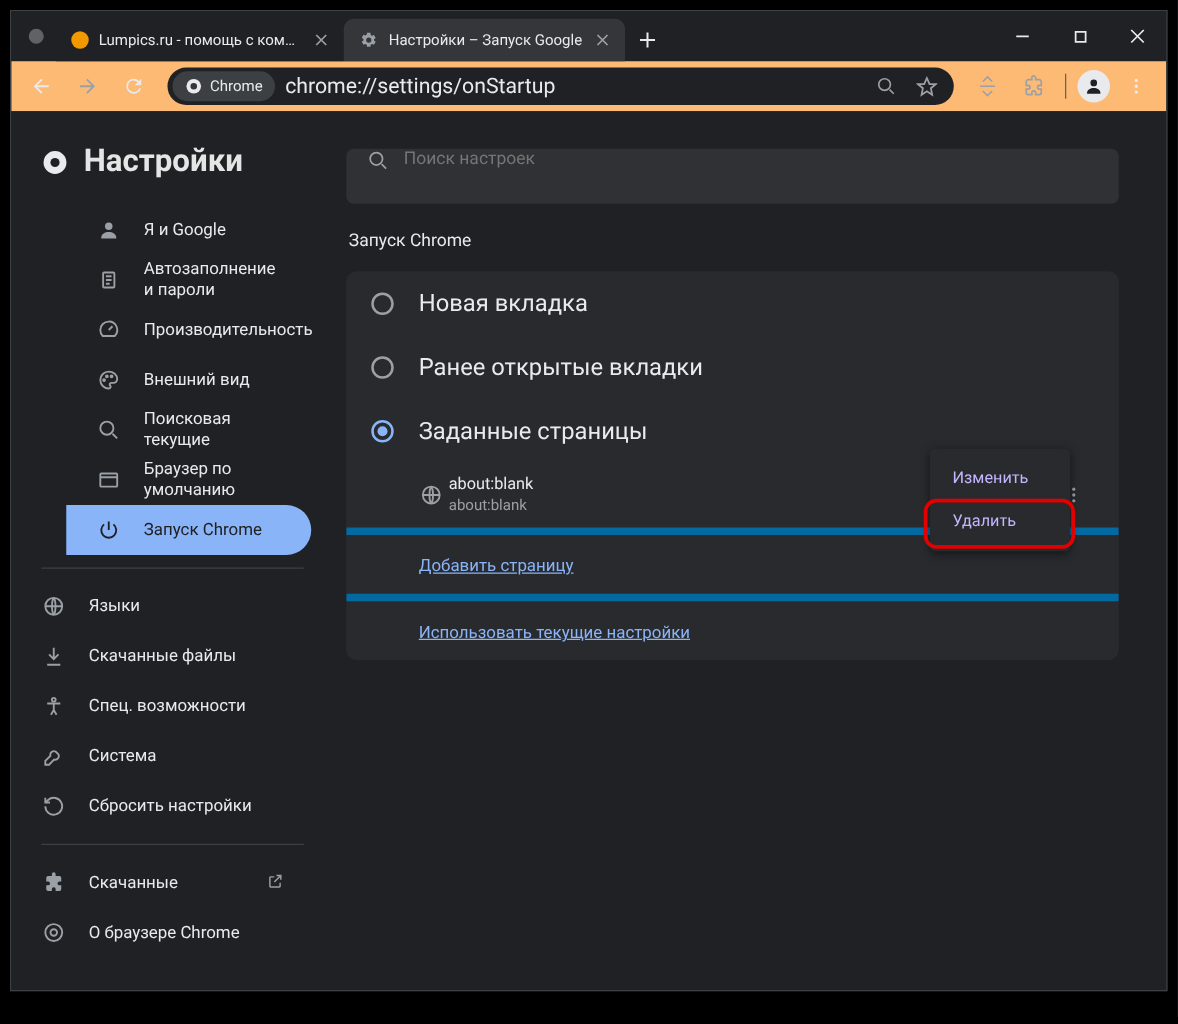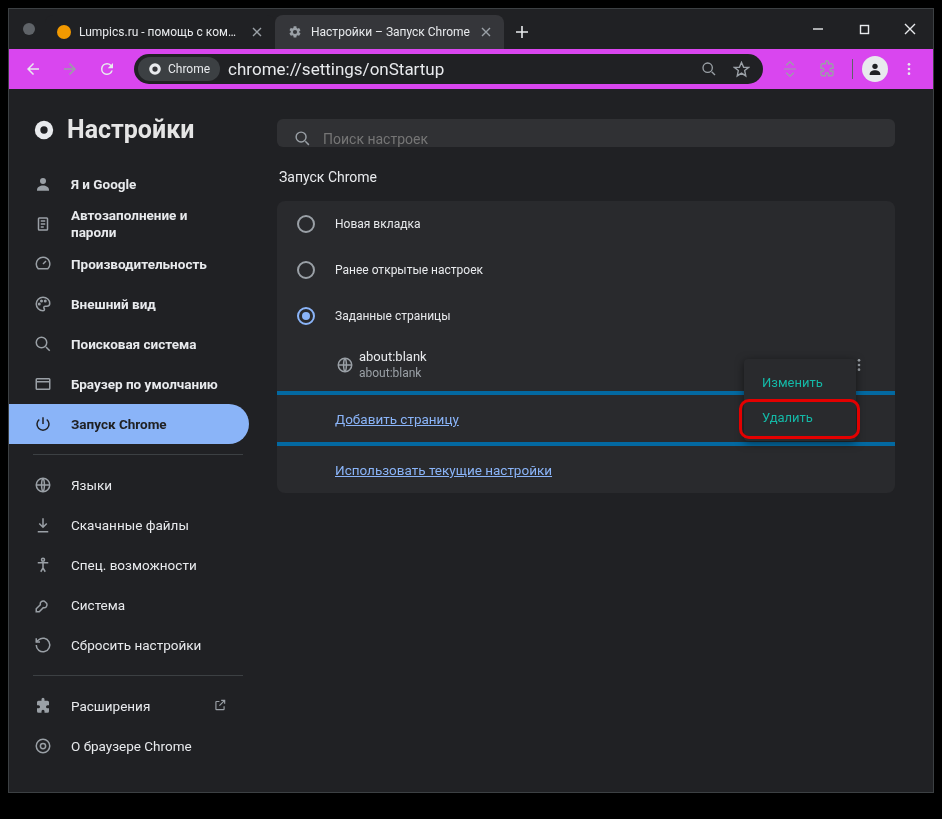--- a/index.html
+++ b/index.html
@@ -15,70 +15,70 @@
 .tab.active { background: #35363a; }
 .tab .favicon { width: 16px; height: 16px; display: flex; align-items: center; justify-content: center; flex-shrink: 0; }
 .tab .favicon.orange { background: #f29900; border-radius: 50%; width:14px; height:14px; }
 .tab .title { white-space: nowrap; overflow: hidden; text-overflow: ellipsis; flex: 1; }
 .tab .close { width: 16px; height: 16px; color: #9aa0a6; display:flex; align-items:center; justify-content:center;}
 .newtab { width: 28px; height: 28px; display: flex; align-items: center; justify-content: center; color: #e8eaed; margin: 0 4px 3px 4px; border-radius: 50%; }
 .wincontrols { display: flex; height: 40px; }
 .wincontrols .wc { width: 46px; display: flex; align-items: center; justify-content: center; color: #e8eaed; }
 
 
-.toolbar { height: 40px; background: #d946ef; display: flex; align-items: center; padding: 0 8px; gap: 5px; }
+.toolbar { height: 40px; background: #fdba74; display: flex; align-items: center; padding: 0 8px; gap: 5px; }
 .tb-btn { width: 32px; height: 32px; display: flex; align-items: center; justify-content: center; color: #9aa0a6; border-radius: 50%; }
 .tb-btn.light { color: #e8eaed; }
 .omnibox { flex: 1; height: 30px; background: #202124; border-radius: 15px; display: flex; align-items: center; padding: 0 10px 0 4px; margin: 0 6px; gap: 8px; }
 .omnibox .chip { height: 24px; background: #3c4043; border-radius: 12px; display: flex; align-items: center; padding: 0 10px; gap: 6px; color: #e8eaed; font-size: 12px; }
 .omnibox .chip .chrome-ico { width:14px; height:14px; }
 .omnibox .url { color: #e8eaed; font-size: 17px; flex: 1; }
 .omnibox .omni-icon { width: 24px; height: 24px; display: flex; align-items: center; justify-content: center; color: #9aa0a6; }
 .tb-divider { width: 1px; height: 20px; background: #5f6368; margin: 0 4px; }
 .avatar { width: 26px; height: 26px; background: #e8eaed; border-radius: 50%; display:flex; align-items:center; justify-content:center; }
 
 
 .content { flex: 1; background: #202124; display: flex; overflow: hidden; position: relative; }
 
 
 .sidebar { width: 254px; padding-top: 18px; overflow-y: auto; }
 .sidebar-header { display: flex; align-items: center; gap: 12px; padding: 8px 20px 20px 24px; }
 .sidebar-header .logo { width: 22px; height: 22px; }
 .sidebar-header h1 { font-size: 25px; font-weight: 700; color: #e5e5e5; }
 .side-item { height: 40px; display: flex; align-items: center; gap: 18px; padding: 0 20px 0 24px; color: #e8eaed; font-size: 13.5px; border-radius: 0 20px 20px 0; margin-right: 14px; cursor: pointer; }
-.side-item.sub { font-weight: 700; }
+.side-item.sub { font-weight: 400; margin-left: 44px; }
 .side-item .icon { width: 20px; height: 20px; color: #9aa0a6; display: flex; align-items: center; justify-content: center; flex-shrink: 0; }
 .side-item.active { background: #8ab4f8; color: #202124; }
 .side-item.active .icon { color: #202124; }
 .side-item .label { flex: 1; line-height: 1.25; }
 .side-item .ext-icon { width: 16px; height: 16px; color: #9aa0a6; }
 .side-sep { height: 1px; background: #3c4043; margin: 10px 20px 10px 24px; }
 
 
 .main { flex: 1; padding: 30px 38px 0 14px; overflow-y: auto; }
-.searchbox { height: 28px; background: #303134; border-radius: 6px; display: flex; align-items: flex-end; padding: 0 16px; gap: 12px; margin-bottom: 22px; }
+.searchbox { height: 44px; background: #303134; border-radius: 6px; display: flex; align-items: flex-start; padding: 0 16px; gap: 12px; margin-bottom: 22px; }
 .searchbox .icon { color: #9aa0a6; width:18px; height:18px; display:flex; align-items:center; justify-content:center;}
 .searchbox input { background: transparent; border: none; outline: none; color: #e8eaed; font-size: 14px; flex: 1; }
 .section-title { color: #e8eaed; font-size: 14px; margin-bottom: 16px; padding-left: 2px; }
 .card { background: #292a2d; border-radius: 8px; overflow: hidden; }
-.radio-row { display: flex; align-items: center; gap: 20px; padding: 14px 20px; color: #e8eaed; font-size: 12px; cursor: pointer; }
+.radio-row { display: flex; align-items: center; gap: 20px; padding: 14px 20px; color: #e8eaed; font-size: 19px; cursor: pointer; }
 .radio { width: 18px; height: 18px; border: 2px solid #9aa0a6; border-radius: 50%; position: relative; flex-shrink: 0; }
 .radio.checked { border-color: #8ab4f8; }
 .radio.checked::after { content: ''; position: absolute; top: 3px; left: 3px; width: 8px; height: 8px; background: #8ab4f8; border-radius: 50%; }
 .page-row { display: flex; align-items: center; gap: 4px; padding: 10px 20px 10px 58px; color: #e8eaed; font-size: 13px; }
 .page-row .globe { width: 20px; height: 20px; color: #9aa0a6; display:flex; align-items:center; justify-content:center; flex-shrink:0;}
 .page-row .page-info { display: flex; flex-direction: column; flex: 1; line-height: 1.3; }
 .page-row .page-info .sub { color: #9aa0a6; font-size: 12px; }
 .page-row .more { width: 32px; height: 32px; color: #9aa0a6; display:flex; align-items:center; justify-content:center;}
-.link-row { padding: 14px 20px 14px 58px; border-top: 4px solid #0369a1; }
+.link-row { padding: 14px 20px 14px 58px; border-top: 6px solid #0369a1; }
 .link-row a { color: #8ab4f8; font-size: 13.5px; text-decoration: underline; cursor: pointer; }
 
 
 .ctx-menu { position: absolute; background: #292a2d; border-radius: 4px; box-shadow: 0 2px 8px rgba(0,0,0,0.5); padding: 6px 0; width: 112px; z-index: 100; }
-.ctx-item { padding: 10px 18px; color: #14b8a6; font-size: 13px; cursor: pointer; }
+.ctx-item { padding: 10px 18px; color: #c4b5fd; font-size: 13px; cursor: pointer; }
 .highlight-box { position: absolute; border: 3px solid #e30000; border-radius: 10px; pointer-events: none; z-index: 101; }
 
 svg { display: block; }
 </style>
 </head>
 <body>
 
 <div class="window">
 
   <div class="titlebar">
@@ -92,21 +92,21 @@
               <path d="M1 1 L9 9 M9 1 L1 9" stroke="currentColor" stroke-width="1.4"></path>
             </svg>
         </span>
       </div>
       <div class="tab active">
         <span class="favicon">
           <svg width="14" height="14" viewBox="0 0 24 24" fill="#9aa0a6">
               <path d="M19.14 12.94c.04-.3.06-.61.06-.94 0-.32-.02-.64-.07-.94l2.03-1.58a.5.5 0 0 0 .12-.64l-1.92-3.32a.5.5 0 0 0-.61-.22l-2.39.96a7.03 7.03 0 0 0-1.62-.94l-.36-2.54A.5.5 0 0 0 13.9 2h-3.84a.5.5 0 0 0-.49.42l-.36 2.54c-.59.24-1.13.56-1.62.94l-2.39-.96a.5.5 0 0 0-.61.22L2.67 8.48a.5.5 0 0 0 .12.64l2.03 1.58c-.05.3-.07.62-.07.94 0 .33.02.64.06.94l-2.03 1.58a.5.5 0 0 0-.12.64l1.92 3.32c.14.24.42.34.61.22l2.39-.96c.49.38 1.03.7 1.62.94l.36 2.54c.04.25.25.42.49.42h3.84c.24 0 .45-.17.49-.42l.36-2.54c.59-.24 1.13-.56 1.62-.94l2.39.96c.19.12.47.02.61-.22l1.92-3.32a.5.5 0 0 0-.12-.64l-2.03-1.58zM12 15.6A3.6 3.6 0 1 1 12 8.4a3.6 3.6 0 0 1 0 7.2z"></path>
             </svg>
         </span>
-        <span class="title">Настройки – Запуск Chrome</span>
+        <span class="title">Настройки – Запуск Google</span>
         <span class="close">
           <svg width="10" height="10" viewBox="0 0 10 10">
               <path d="M1 1 L9 9 M9 1 L1 9" stroke="currentColor" stroke-width="1.4"></path>
             </svg>
         </span>
       </div>
       <div class="newtab">
         <svg width="14" height="14" viewBox="0 0 14 14">
             <path d="M7 1 V13 M1 7 H13" stroke="currentColor" stroke-width="1.6"></path>
           </svg>
@@ -242,21 +242,21 @@
           </span>
           <span class="label">Внешний вид</span>
         </div>
       <div class="side-item sub">
           <span class="icon">
             <svg width="18" height="18" viewBox="0 0 24 24" fill="none" stroke="currentColor" stroke-width="2">
               <circle cx="10" cy="10" r="7"></circle>
               <path d="M21 21l-5-5"></path>
             </svg>
           </span>
-          <span class="label">Поисковая система</span>
+          <span class="label">Поисковая текущие</span>
         </div>
       <div class="side-item sub">
           <span class="icon">
             <svg width="18" height="18" viewBox="0 0 24 24" fill="none" stroke="currentColor" stroke-width="2">
               <rect x="3" y="5" width="18" height="14" rx="1"></rect>
               <path d="M3 9h18"></path>
             </svg>
           </span>
           <span class="label">Браузер по умолчанию</span>
         </div>
@@ -313,21 +313,21 @@
           </span>
           <span class="label">Сбросить настройки</span>
         </div>
       <div class="side-sep"></div>
       <div class="side-item">
           <span class="icon">
             <svg width="18" height="18" viewBox="0 0 24 24" fill="currentColor">
               <path d="M20 11V7a2 2 0 0 0-2-2h-4V3a2 2 0 1 0-4 0v2H6a2 2 0 0 0-2 2v4h2a2 2 0 1 1 0 4H4v4a2 2 0 0 0 2 2h4v-2a2 2 0 1 1 4 0v2h4a2 2 0 0 0 2-2v-4h-2a2 2 0 1 1 0-4h2z"></path>
             </svg>
           </span>
-          <span class="label">Расширения</span>
+          <span class="label">Скачанные</span>
           <span class="ext-icon">
             <svg width="14" height="14" viewBox="0 0 24 24" fill="none" stroke="currentColor" stroke-width="2">
               <path d="M14 4h6v6M20 4l-9 9M19 14v5a1 1 0 0 1-1 1H6a1 1 0 0 1-1-1V7a1 1 0 0 1 1-1h5"></path>
             </svg>
           </span>
         </div>
       <div class="side-item">
           <span class="icon">
             <svg width="18" height="18" viewBox="0 0 24 24">
               <circle cx="12" cy="12" r="9" fill="none" stroke="currentColor" stroke-width="2"></circle>
@@ -349,21 +349,21 @@
         <input placeholder="Поиск настроек" style="">
       </div>
       <div class="section-title">Запуск Chrome</div>
       <div class="card">
         <div class="radio-row">
           <span class="radio"></span>
           <span>Новая вкладка</span>
         </div>
         <div class="radio-row">
           <span class="radio"></span>
-          <span>Ранее открытые настроек</span>
+          <span>Ранее открытые вкладки</span>
         </div>
         <div class="radio-row">
           <span class="radio checked"></span>
           <span>Заданные страницы</span>
         </div>
         <div class="page-row">
           <span class="globe">
               <svg width="18" height="18" viewBox="0 0 24 24" fill="none" stroke="currentColor" stroke-width="2">
                 <circle cx="12" cy="12" r="9"></circle>
                 <path d="M3 12h18M12 3c2.5 3 2.5 15 0 18M12 3c-2.5 3-2.5 15 0 18"></path>

